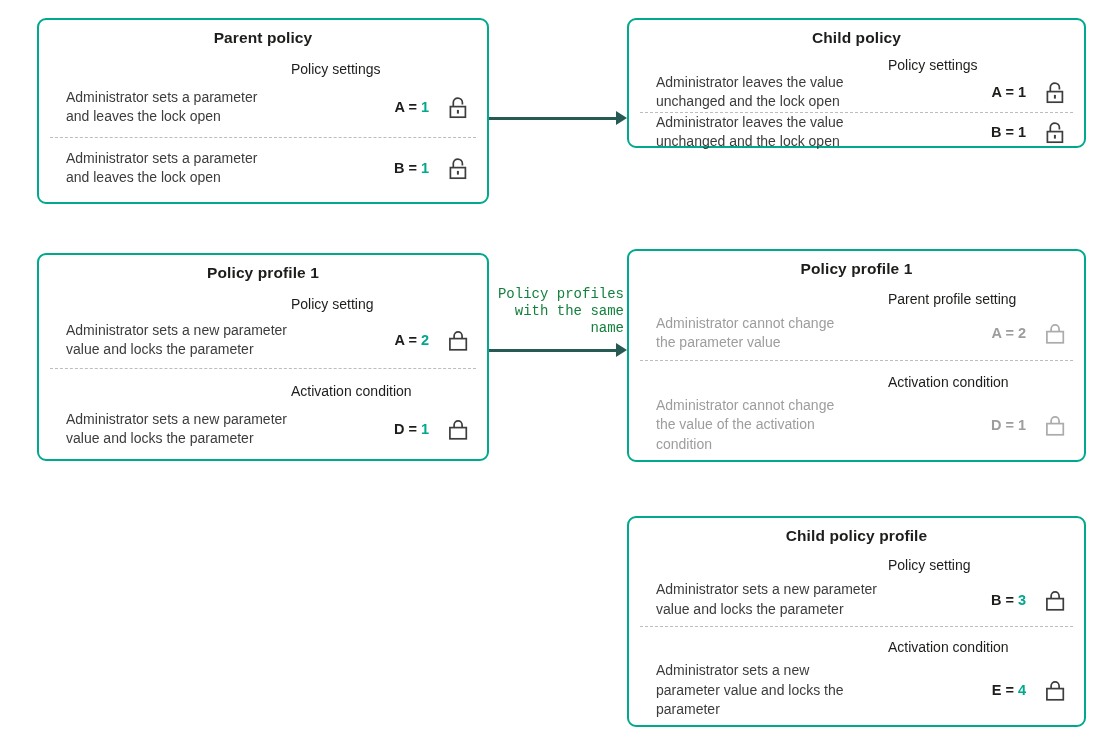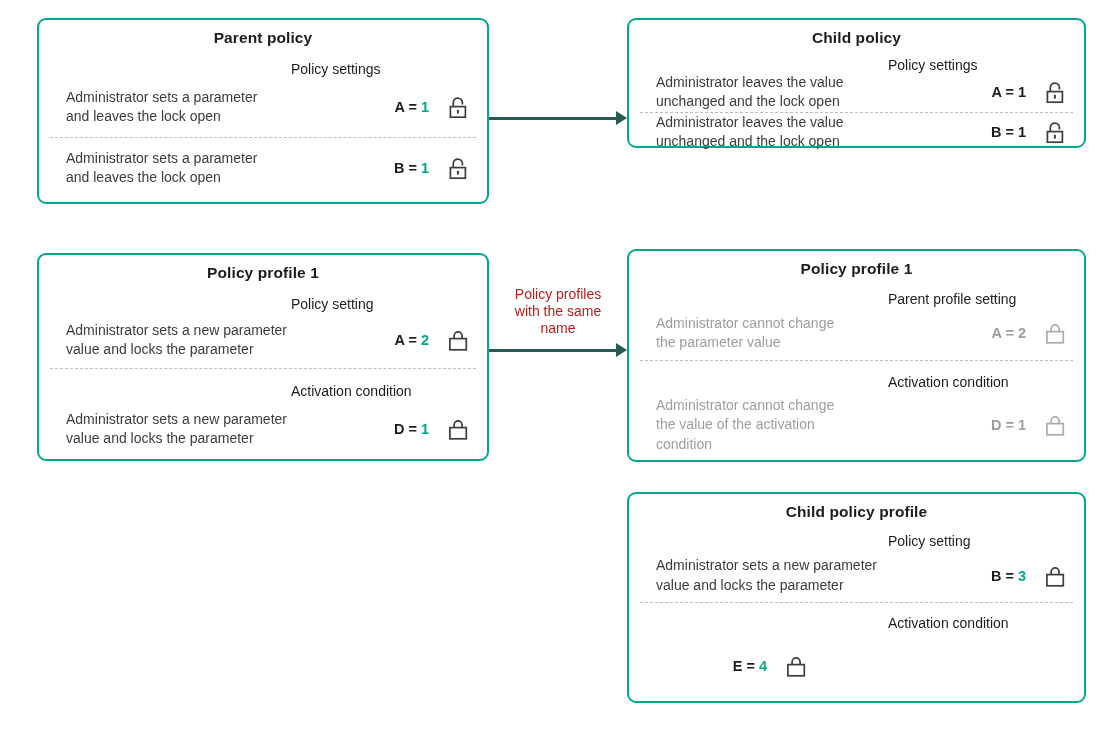--- a/index.html
+++ b/index.html
@@ -64,23 +64,24 @@
     position: absolute; right: 0; top: 0;
     width: 0; height: 0;
     border-left: 11px solid #265a52;
     border-top: 7px solid transparent;
     border-bottom: 7px solid transparent;
   }
   .arrow-label {
     position: absolute;
     font-size: 14px;
     line-height: 1.22;
-    text-align: center;
-    color: #b91c1c;
+    text-align: right;
+    color: #15803d;
     white-space: pre-line;
+    font-family: Liberation Mono, monospace;
   }
   svg.lock { display: block; }
 </style>
 </head>
 <body>
 
 <svg width="0" height="0" style="position:absolute">
   <defs>
     <g id="lock-open-shape">
       <path d="M6.3 11.6 V7.6 C6.3 5.1 8.3 3.2 10.9 3.2 C13.4 3.2 15.4 5.1 15.4 7.6 V9.5" fill="none" stroke-width="1.7"></path>
@@ -249,21 +250,21 @@
         <span>D =</span><span class="num">1</span>
       </div>
       <div class="cell-lock">
         <svg class="lock" width="22" height="24" viewBox="0 0 22 24" stroke="#ababab">
             <use href="#lock-closed-shape"></use>
           </svg>
       </div>
     </div>
   </div>
 
-  <div class="box" style="left:627px; top:492px; width:459px; height:211px;">
+  <div class="box" style="left:627px; top:516px; width:459px; height:211px;">
     <div class="box-title">Child policy profile</div>
     <div class="label-row">
       <div class="cell-text"></div>
       <div class="col-label">Policy setting</div>
       <div class="cell-lock"></div>
     </div>
     <div class="flex-row row" style="height:56px;">
       <div class="cell-text">Administrator sets a new parameter
 value and locks the parameter</div>
       <div class="cell-value">
@@ -275,20 +276,23 @@
           </svg>
       </div>
     </div>
     <div class="divider"></div>
     <div class="label-row">
       <div class="cell-text"></div>
       <div class="col-label">Activation condition</div>
       <div class="cell-lock"></div>
     </div>
     <div class="flex-row row-tall">
+      <div class="cell-text">Administrator sets a new
+parameter value and locks the
+parameter</div>
       <div class="cell-value">
         <span>E =</span><span class="num teal">4</span>
       </div>
       <div class="cell-lock">
         <svg class="lock" width="22" height="24" viewBox="0 0 22 24" stroke="#3d3d3d">
             <use href="#lock-closed-shape"></use>
           </svg>
       </div>
     </div>
   </div>

